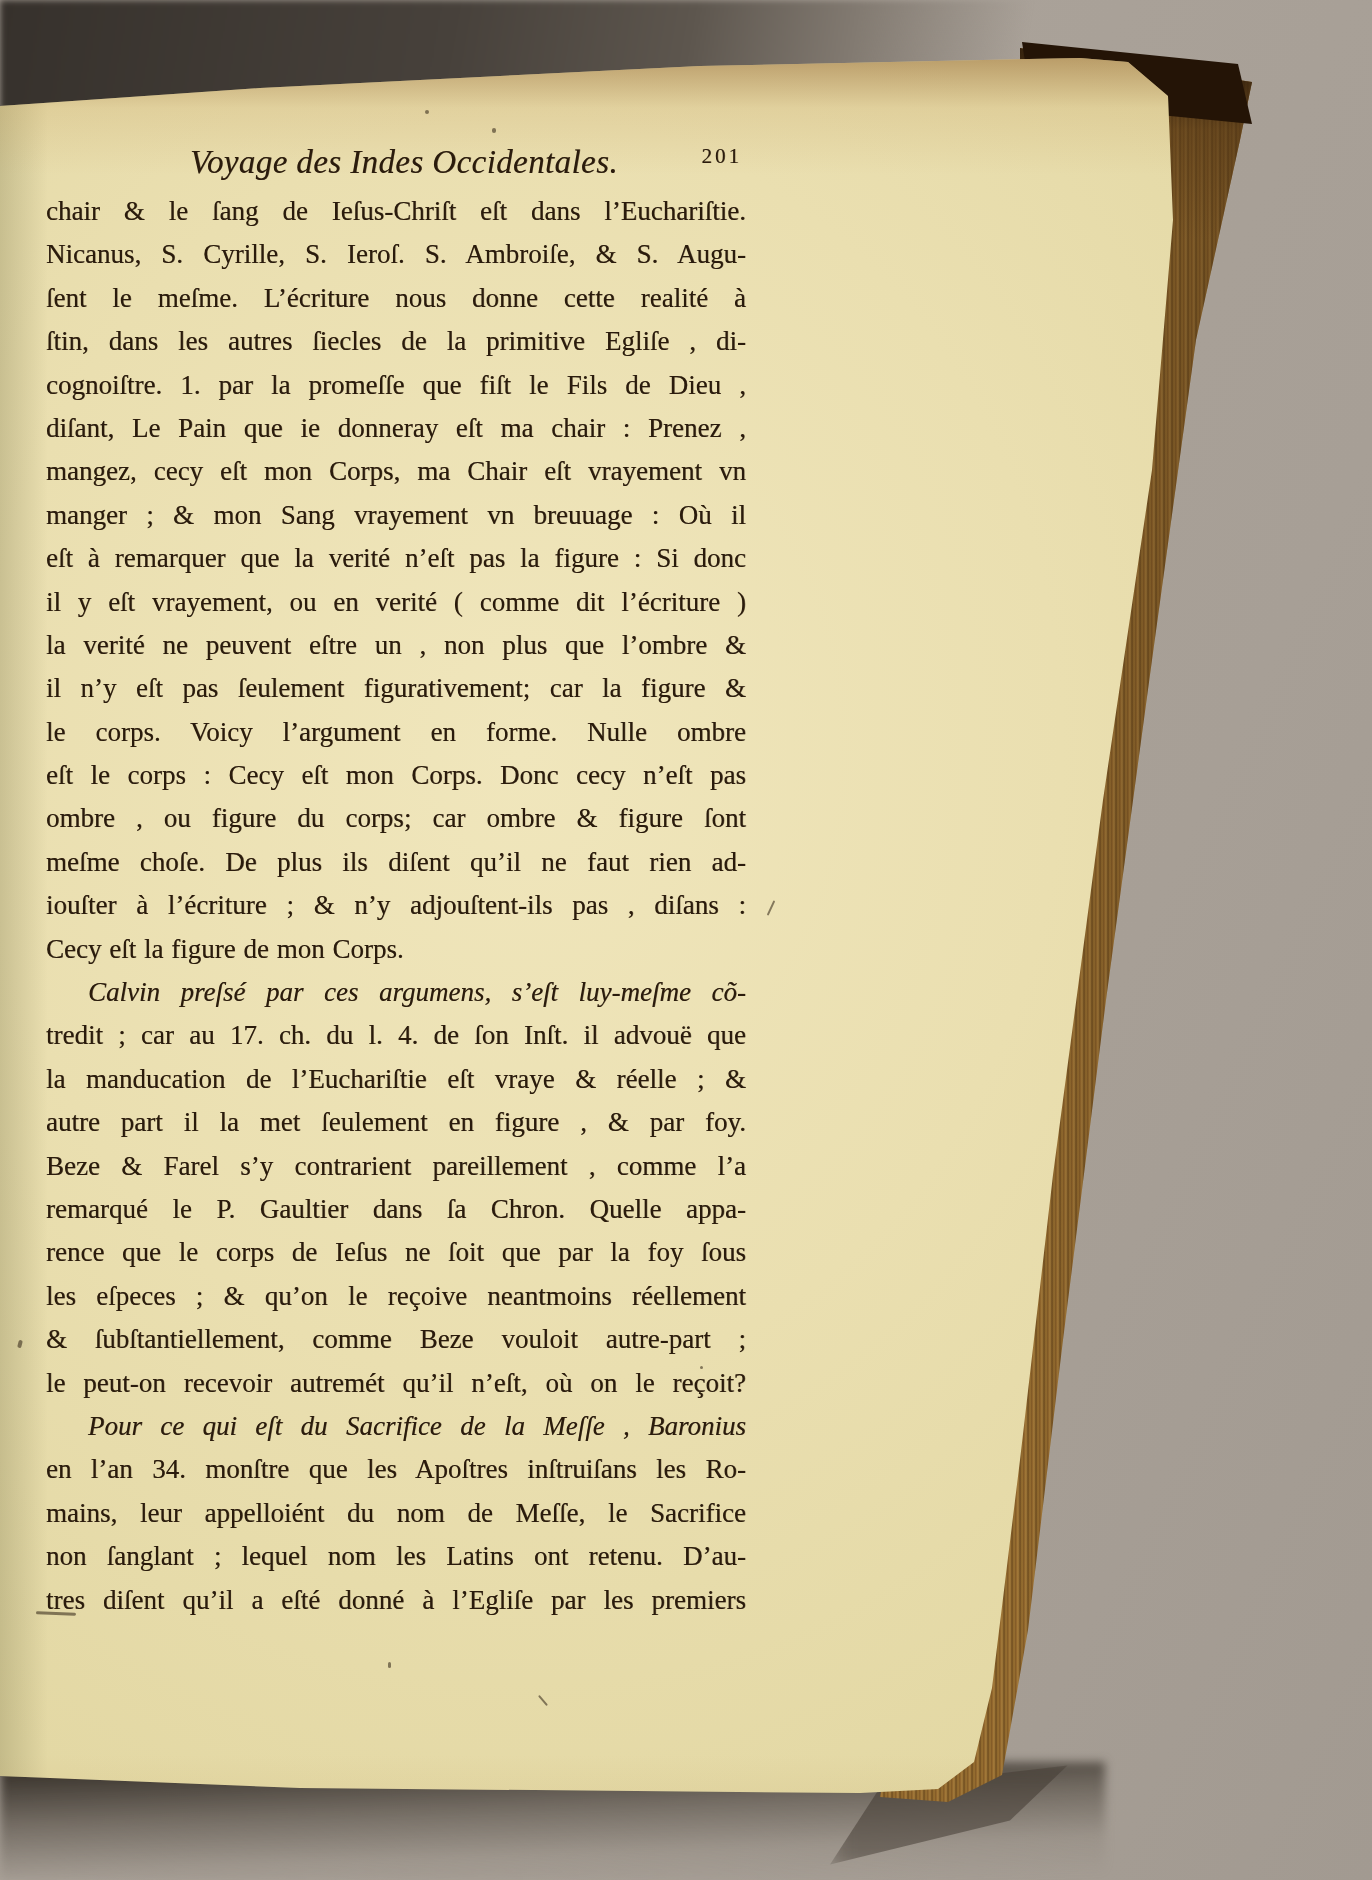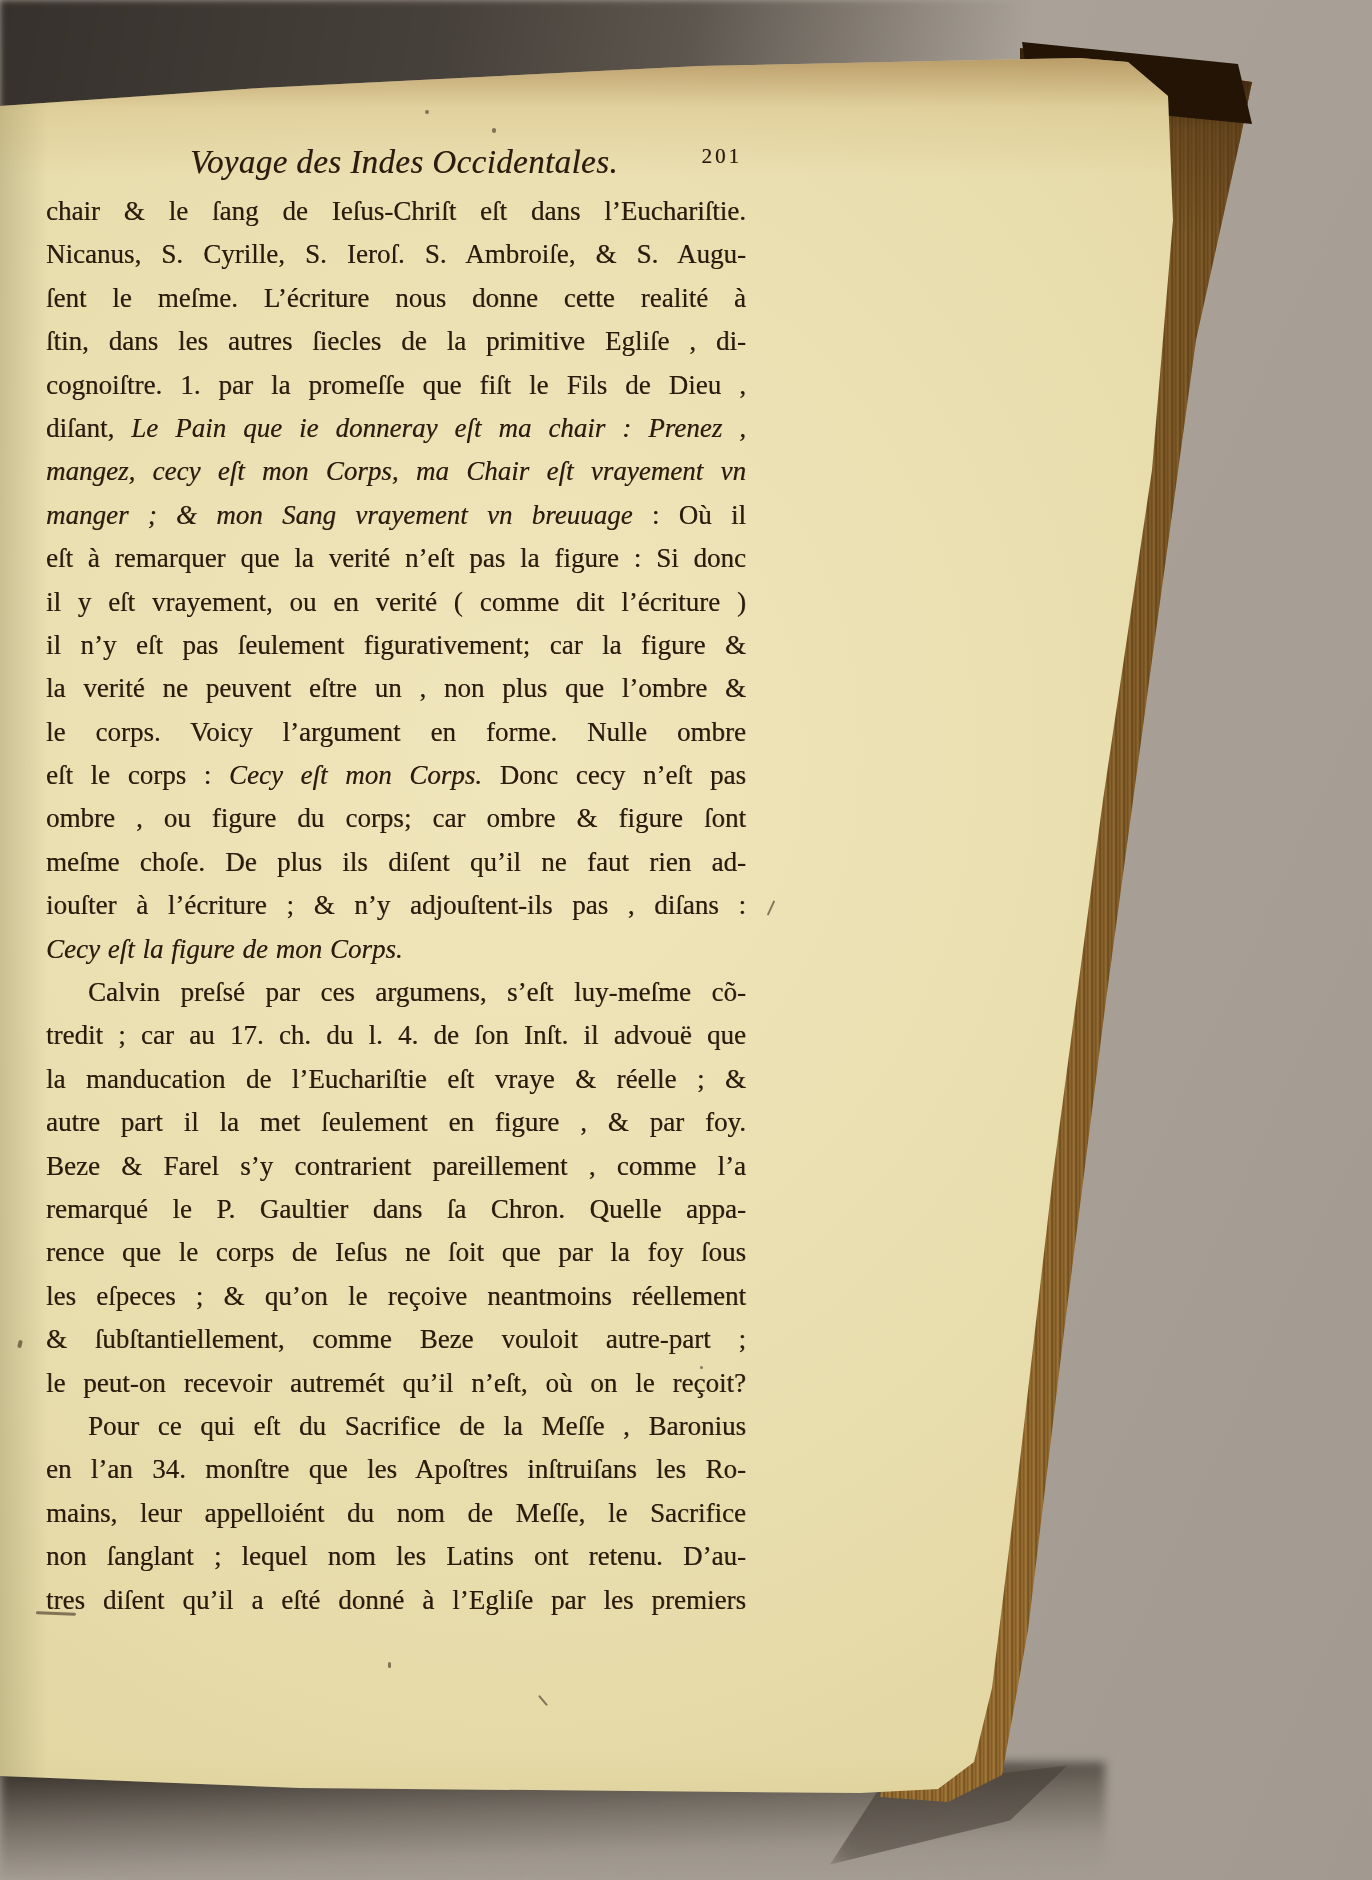--- a/index.html
+++ b/index.html
@@ -33,23 +33,23 @@
       radial-gradient(ellipse 980px 1150px at 38% 40%,#f0e6bc 0%,#eadfb0 55%,#e3d8a4 100%);
     clip-path:polygon(0 106px,260px 88px,700px 66px,1080px 58px,1128px 62px,1168px 96px,1173px 220px,1152px 470px,1103px 800px,1053px 1175px,1020px 1460px,992px 1688px,974px 1762px,938px 1789px,860px 1793px,300px 1788px,0 1776px);}
   .mark{position:absolute;z-index:5;background:rgba(45,32,18,0.55);border-radius:2px;}
   .text-block{position:absolute;left:46px;top:140px;width:700px;z-index:6;
     color:#2a1b0c;text-shadow:0.4px 0.4px 0.6px rgba(43,27,12,0.55);}
   .header-line{position:relative;height:50px;}
   .title{position:absolute;left:144px;top:4px;font-size:33px;font-style:italic;letter-spacing:0.4px;}
   .pagenum{position:absolute;right:4px;top:4px;font-size:21px;letter-spacing:3px;}
   .line{height:43.4px;line-height:43.4px;font-size:27px;word-spacing:1px;
         text-align:justify;text-align-last:justify;white-space:normal;}
-  .line.indent{padding-left:42px;}
+  .line.indent{padding-left:42px;font-style:italic;}
   .line.no-justify{text-align:left;text-align-last:auto;}
-  .it{font-style:italic;}
+  .it{}
 </style>
 </head>
 <body>
 
 <div class="stage">
   <div class="backdrop"></div>
   <div class="top-dark"></div>
   <div class="bottom-shadow"></div>
   <div class="corner-shadow"></div>
   <div class="fore-edge"></div>
@@ -74,22 +74,22 @@
         <div class="line"><span>chair &amp; le ſang de Ieſus-Chriſt eſt dans l’Euchariſtie.</span></div>
         <div class="line"><span>Nicanus, S. Cyrille, S. Ieroſ. S. Ambroiſe, &amp; S. Augu-</span></div>
         <div class="line"><span>ſent le meſme. L’écriture nous donne cette realité à</span></div>
         <div class="line"><span>ſtin, dans les autres ſiecles de la primitive Egliſe , di-</span></div>
         <div class="line"><span>cognoiſtre. 1. par la promeſſe que fiſt le Fils de Dieu ,</span></div>
         <div class="line"><span>diſant, </span><span class="it">Le Pain que ie donneray eſt ma chair : Prenez ,</span></div>
         <div class="line"><span class="it">mangez, cecy eſt mon Corps, ma Chair eſt vrayement vn</span></div>
         <div class="line"><span class="it">manger ; &amp; mon Sang vrayement vn breuuage</span><span> : Où il</span></div>
         <div class="line"><span>eſt à remarquer que la verité n’eſt pas la figure : Si donc</span></div>
         <div class="line"><span>il y eſt vrayement, ou en verité ( comme dit l’écriture )</span></div>
+        <div class="line"><span>la verité ne peuvent eſtre un , non plus que l’ombre &amp;</span></div>
         <div class="line"><span>il n’y eſt pas ſeulement figurativement; car la figure &amp;</span></div>
-        <div class="line"><span>la verité ne peuvent eſtre un , non plus que l’ombre &amp;</span></div>
         <div class="line"><span>le corps. Voicy l’argument en forme.  Nulle ombre</span></div>
         <div class="line"><span>eſt le corps : </span><span class="it">Cecy eſt mon Corps.</span><span> Donc cecy n’eſt pas</span></div>
         <div class="line"><span>ombre , ou figure du corps; car ombre &amp; figure ſont</span></div>
         <div class="line"><span>meſme choſe. De plus ils diſent qu’il ne faut rien ad-</span></div>
         <div class="line"><span>iouſter à l’écriture ; &amp; n’y adjouſtent-ils pas , diſans :</span></div>
         <div class="line no-justify"><span class="it">Cecy eſt la figure de mon Corps.</span></div>
         <div class="line indent"><span>Calvin preſsé par ces argumens, s’eſt luy-meſme cõ-</span></div>
         <div class="line"><span>tredit ; car au 17. ch. du l. 4. de ſon Inſt. il advouë que</span></div>
         <div class="line"><span>la manducation de l’Euchariſtie eſt vraye &amp; réelle ; &amp;</span></div>
         <div class="line"><span>autre part il la met ſeulement en figure , &amp; par foy.</span></div>

